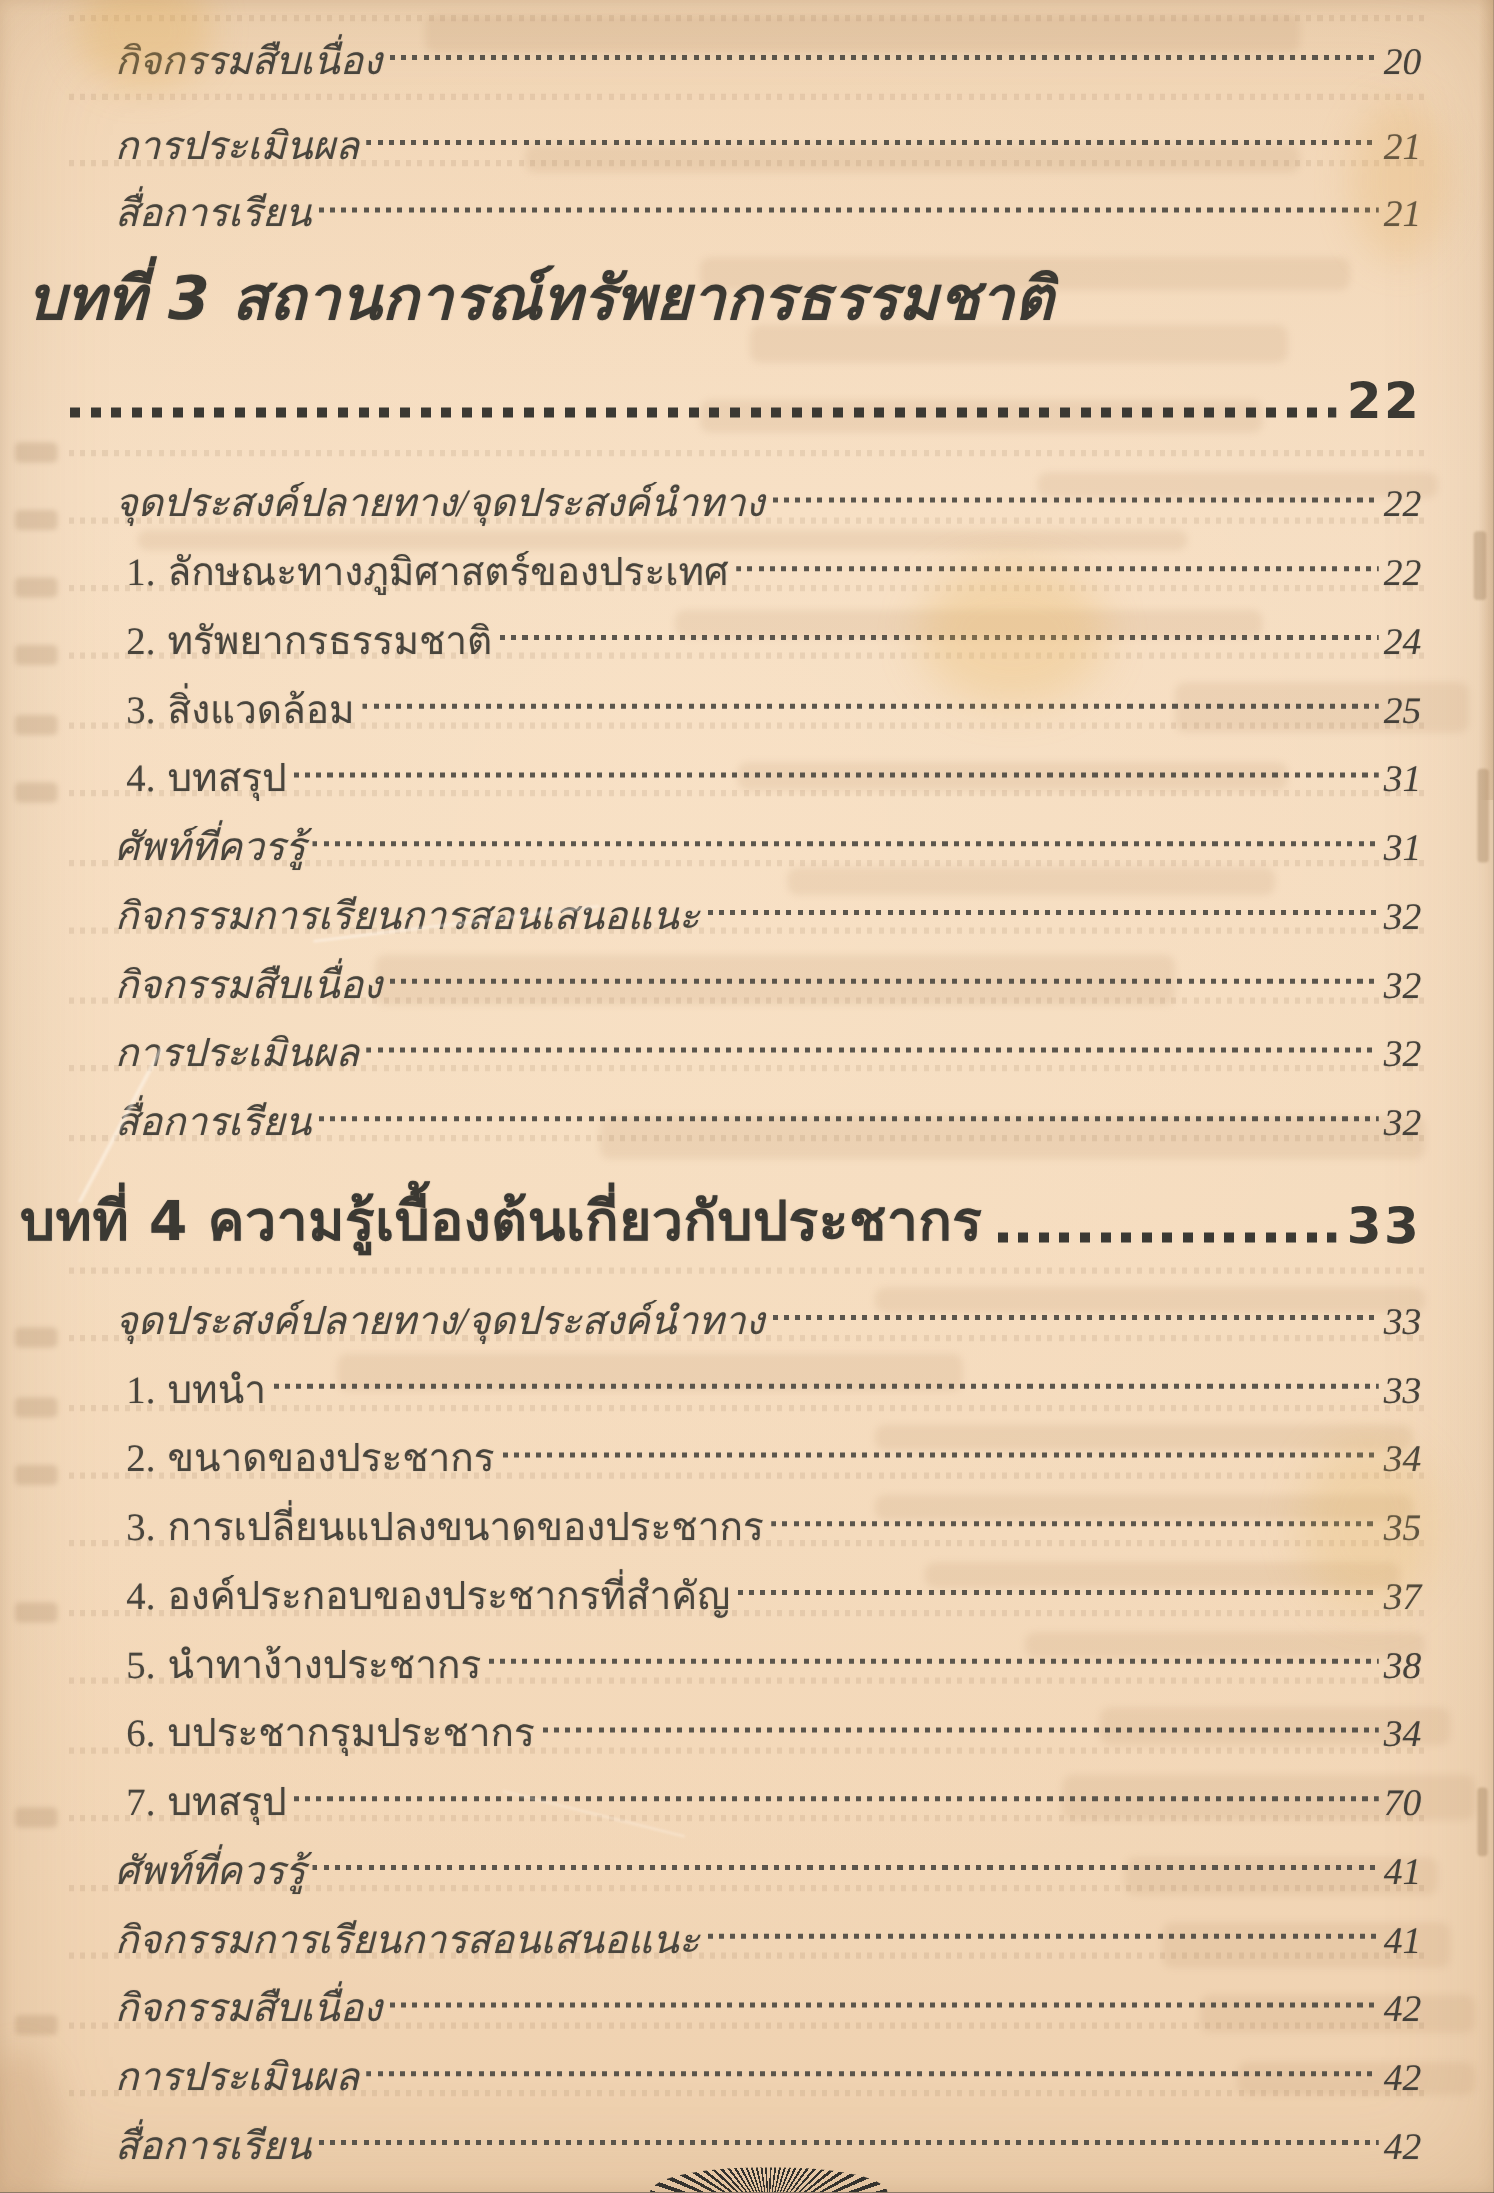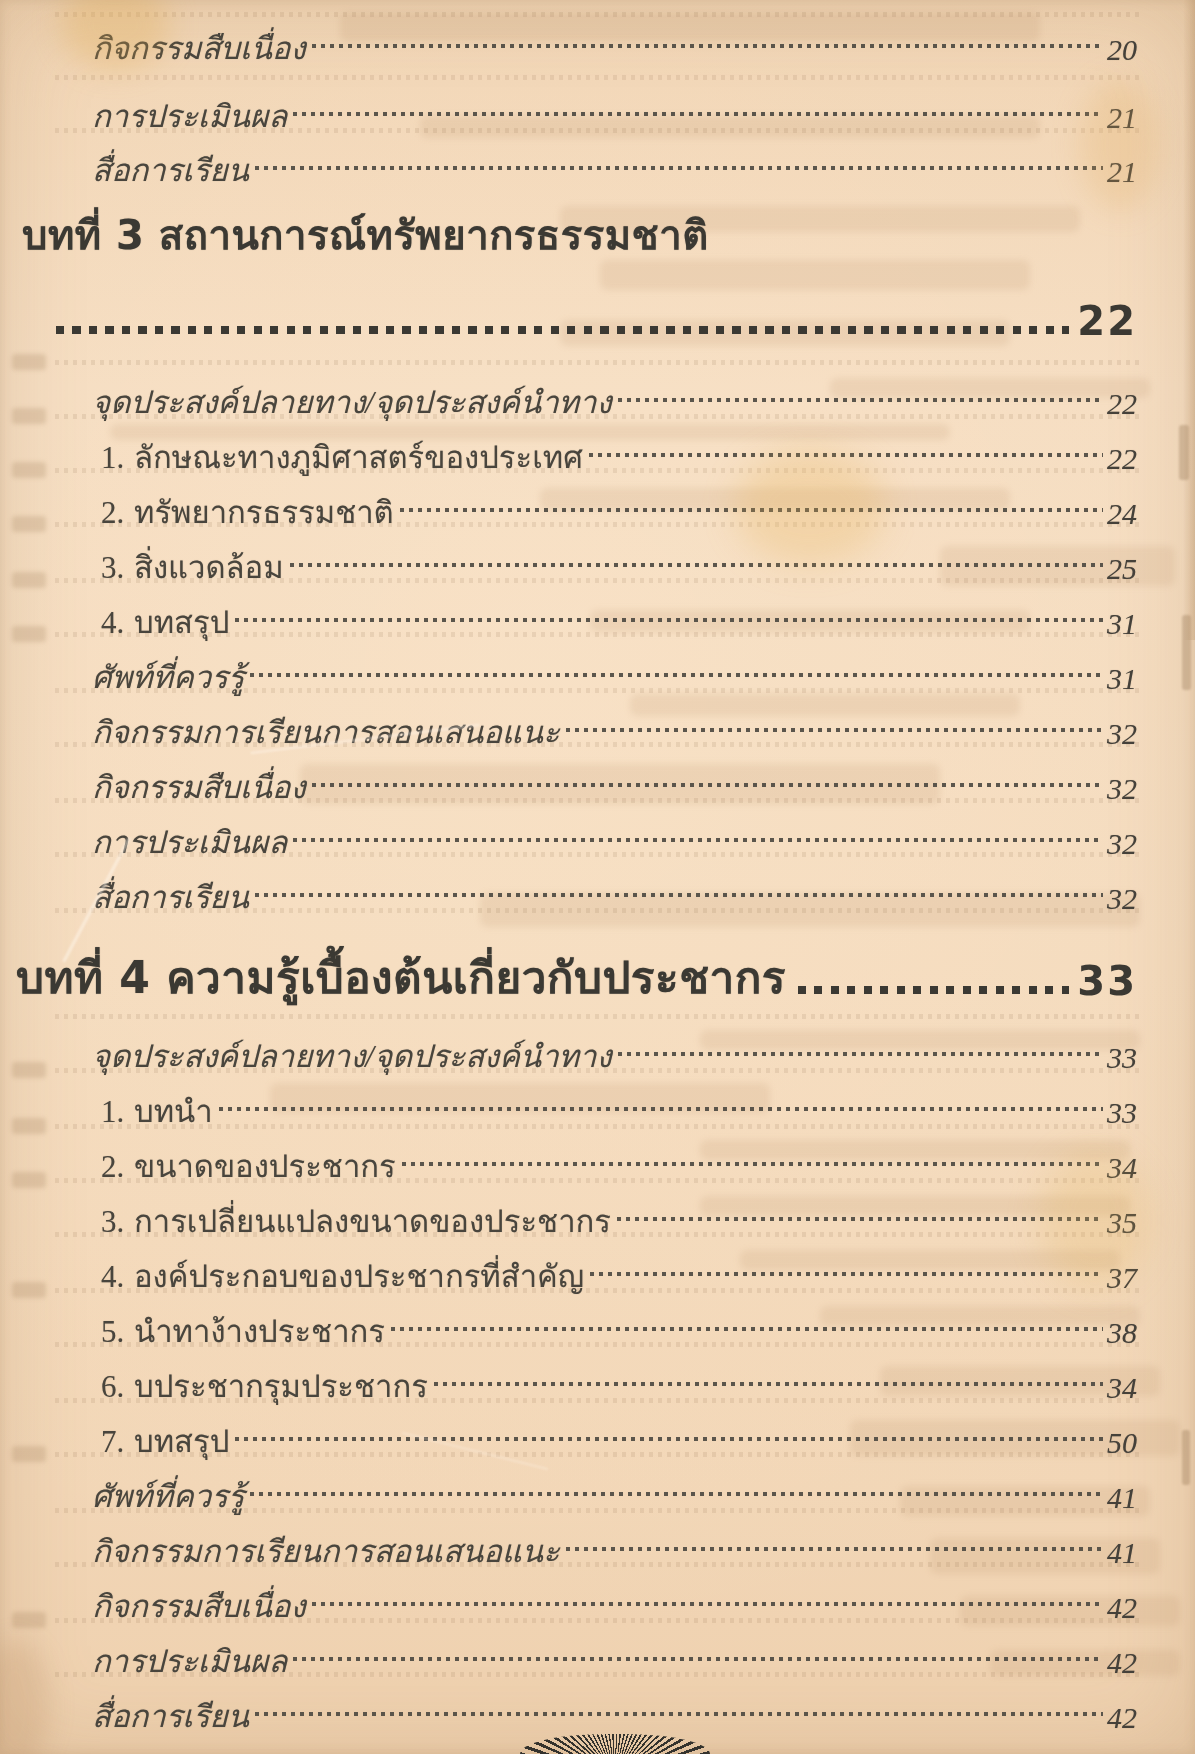--- a/index.html
+++ b/index.html
@@ -29,24 +29,25 @@
   .row .dots{
     flex:1 1 auto;height:4px;margin:0 4px 7px 6px;
     background:repeating-linear-gradient(90deg,#4e4a42 0 4px,rgba(0,0,0,0) 4px 9px);
     opacity:.92;
   }
   .row .pg{flex:0 0 auto;font-style:italic;font-size:30px;color:#45413a;}
   
   .chap{
     position:absolute;
     font-family:"DejaVu Sans","Liberation Sans",sans-serif;
-    font-weight:bold;font-size:40px;line-height:1.15;
+    font-weight:bold;font-size:48px;line-height:1.15;
     color:#3b3933;letter-spacing:.5px;
     text-shadow:0 0 1px rgba(59,57,51,0.45);
     white-space:nowrap;
+    font-style:italic;
   }
   .chap-row{
     position:absolute;right:58px;
     display:flex;align-items:flex-end;height:56px;
   }
   .chap-row .chap-text{
     flex:0 0 auto;
     font-family:"DejaVu Sans","Liberation Sans",sans-serif;
     font-weight:bold;font-size:44px;line-height:1.15;
     color:#3b3933;letter-spacing:.5px;white-space:nowrap;
@@ -271,21 +272,21 @@
   <div class="row numd" style="top:1366px">
     <span class="num">6.</span>
     <span class="lab">บประชากรุมประชากร</span>
     <span class="dots"></span>
     <span class="pg">34</span>
   </div>
   <div class="row numd" style="top:1421px">
     <span class="num">7.</span>
     <span class="lab">บทสรุป</span>
     <span class="dots"></span>
-    <span class="pg">50</span>
+    <span class="pg">70</span>
   </div>
   <div class="row lbl" style="top:1476px">
     <span class="lab">ศัพท์ที่ควรรู้</span>
     <span class="dots"></span>
     <span class="pg">41</span>
   </div>
   <div class="row lbl" style="top:1531px">
     <span class="lab">กิจกรรมการเรียนการสอนเสนอแนะ</span>
     <span class="dots"></span>
     <span class="pg">41</span>

